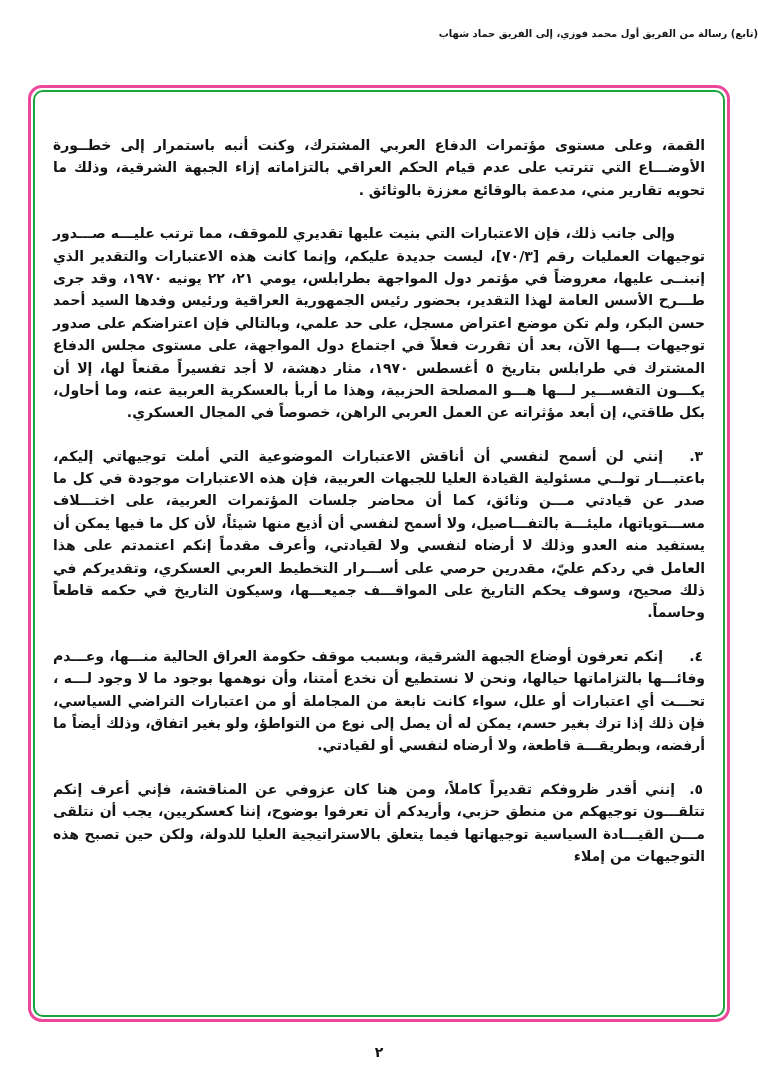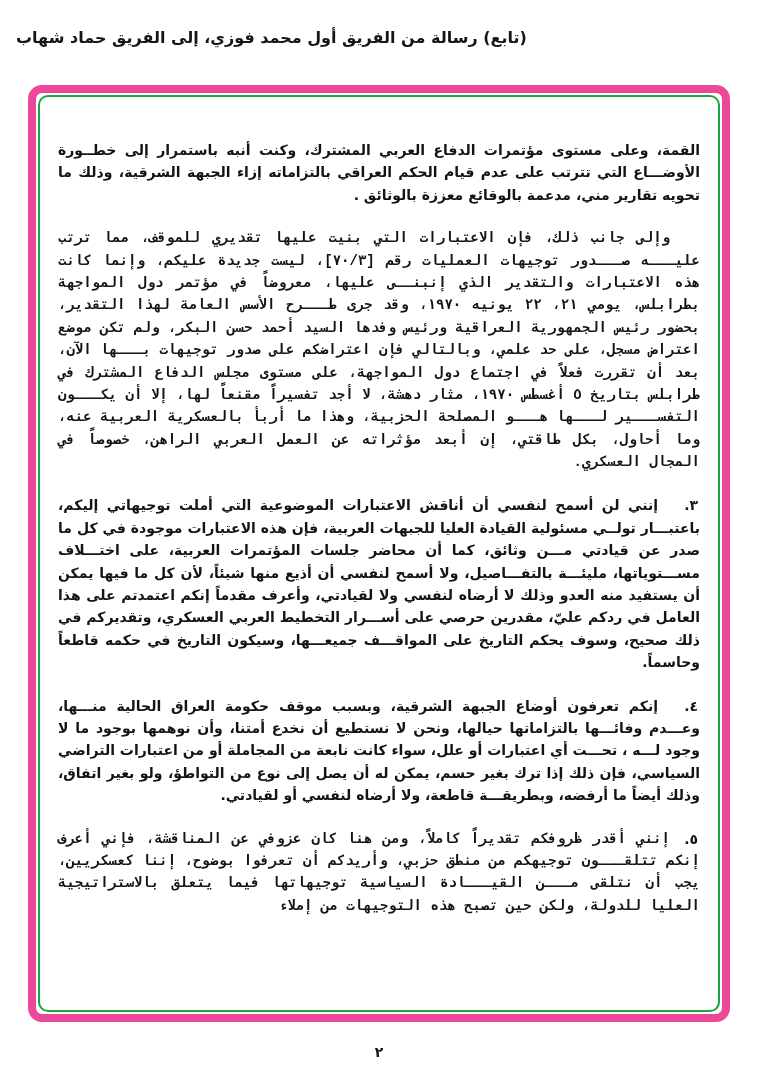--- a/index.html
+++ b/index.html
@@ -11,53 +11,53 @@
     overflow: hidden;
   }
   .page {
     position: relative;
     width: 758px; height: 1078px;
     background: #ffffff;
     color: #111111;
   }
   .header {
     position: absolute;
-    top: 28px; left: 16px; right: 0;
-    text-align: left;
+    top: 28px; left: 5px; right: 0;
+    text-align: right;
     direction: rtl;
-    font-size: 16px;
+    font-size: 10px;
     font-weight: bold;
     color: #161616;
   }
   .frame {
     position: absolute;
     top: 85px; left: 28px;
     width: 702px; height: 937px;
-    border: 8px solid #ec4899;
+    border: 3px solid #ec4899;
     border-radius: 14px;
     padding: 2px;
   }
   .frame-inner {
     width: 100%; height: 100%;
     border: 2px solid #1CA53E;
     border-radius: 10px;
     padding: 42px 18px 20px 18px;
     overflow: hidden;
   }
   .content {
     direction: rtl;
     text-align: justify;
     font-size: 14px;
     font-weight: bold;
     line-height: 1.6;
     color: #141414;
   }
   .para { margin-bottom: 21px; position: relative; }
   .para:last-child { margin-bottom: 0; margin-top: 14px; }
-  .para.indent { text-indent: 30px; font-family: Liberation Mono, monospace; }
+  .para.indent { text-indent: 30px; }
   .para.numbered { text-indent: 42px; }
   .num {
     position: absolute;
     right: 2px; top: 0;
     text-indent: 0;
     font-weight: bold;
   }
   .footer {
     position: absolute;
     bottom: 18px; left: 0; right: 0;

